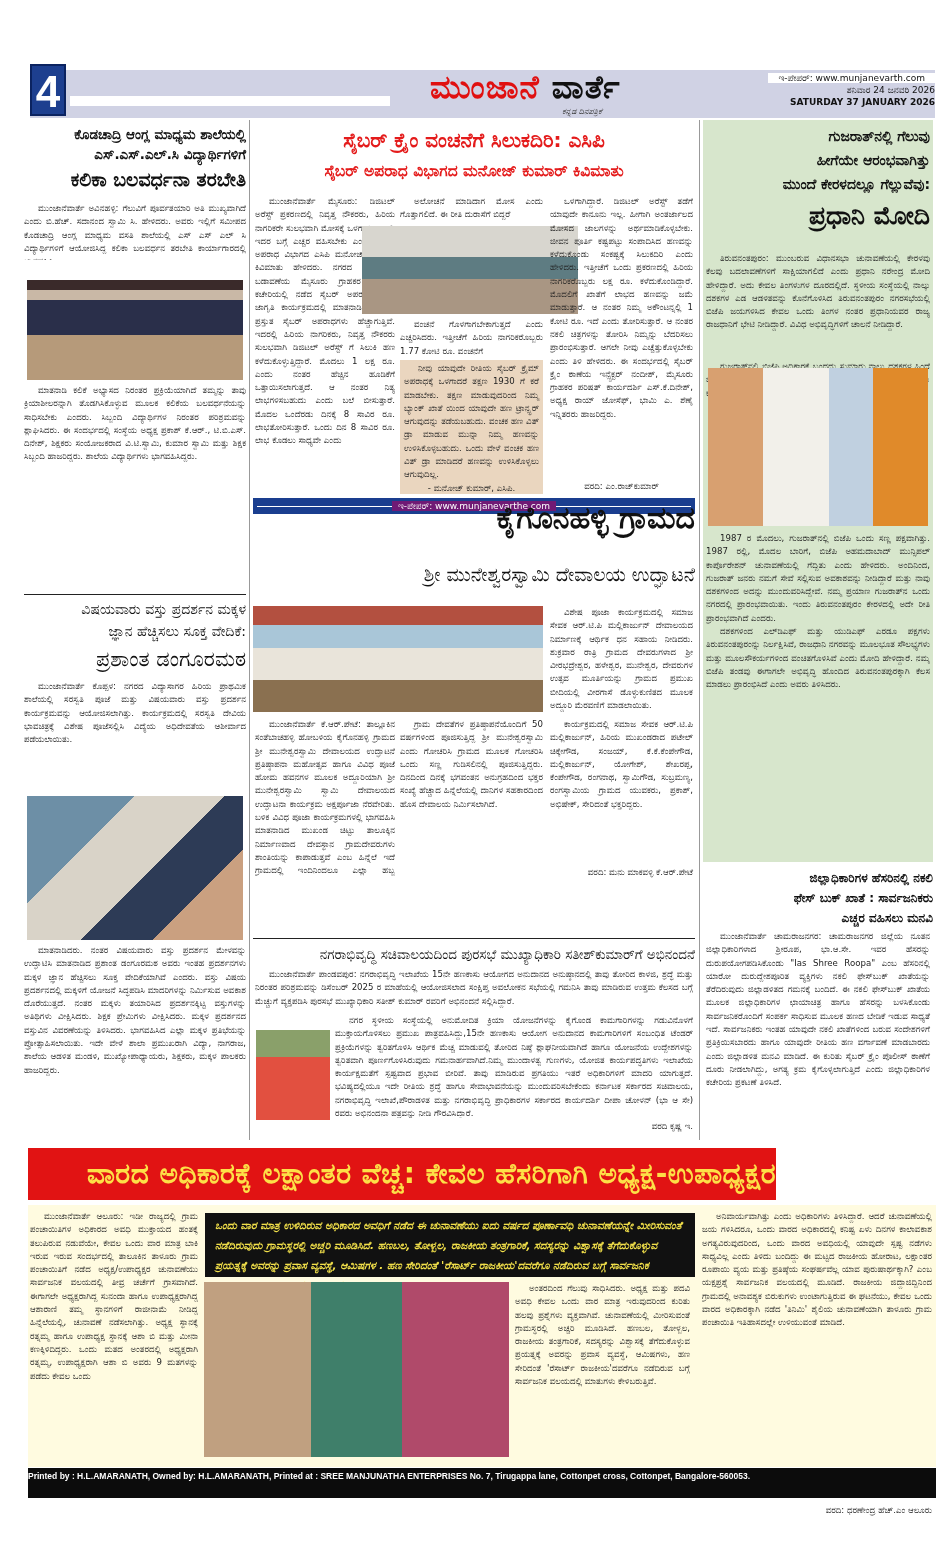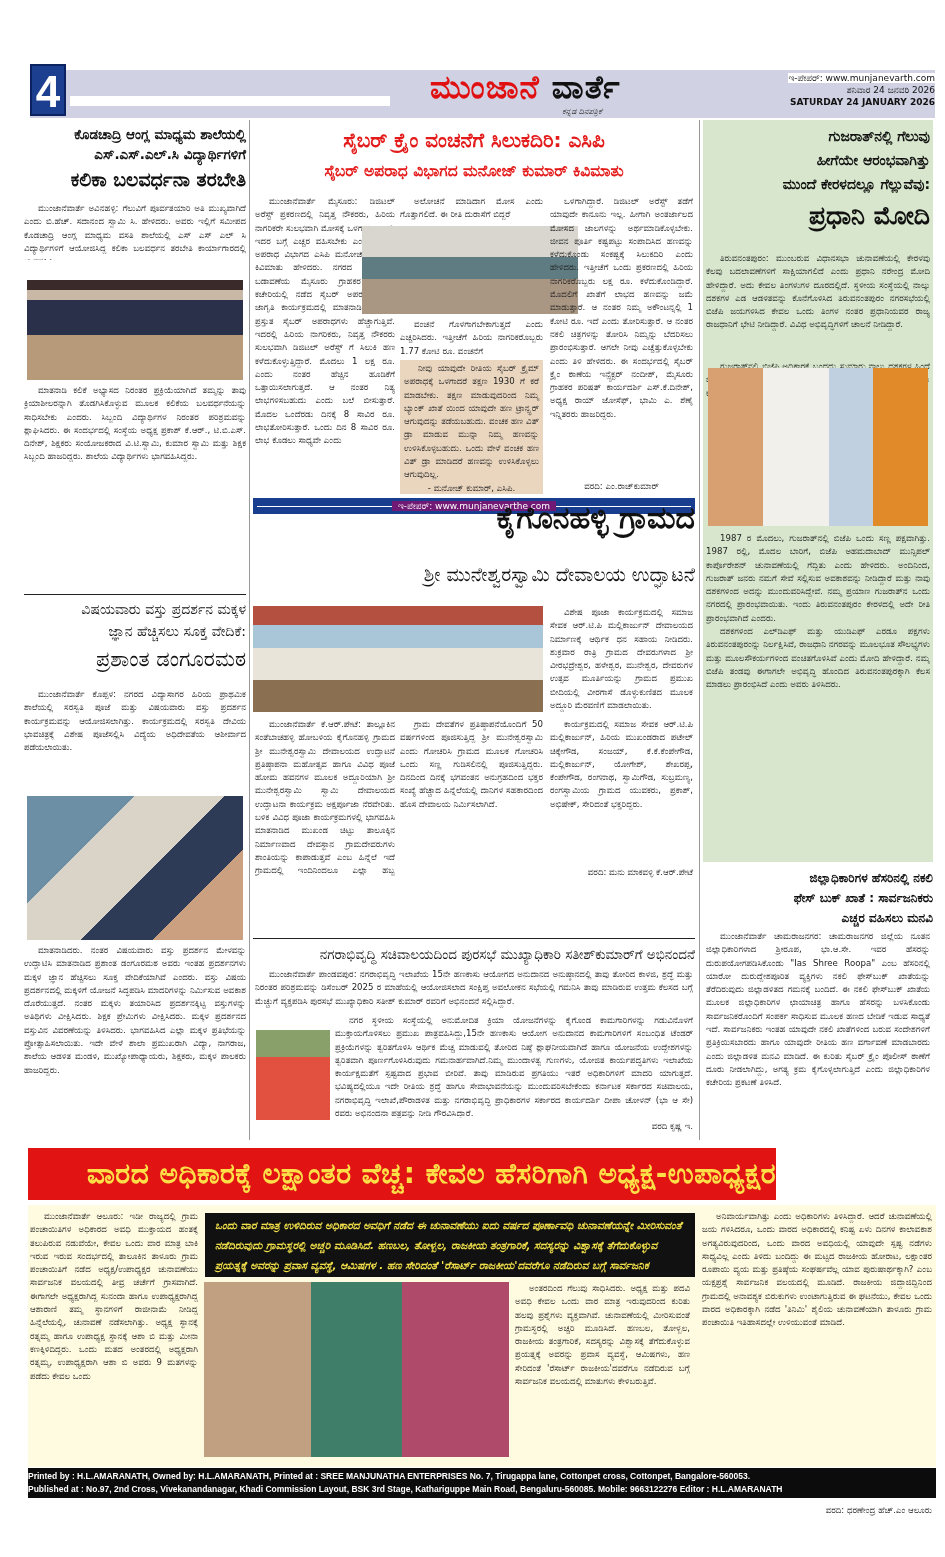--- a/index.html
+++ b/index.html
@@ -5,21 +5,21 @@
 *{box-sizing:border-box;margin:0;padding:0}
 body{width:945px;height:1557px;background:#fff;font-family:"DejaVu Sans",sans-serif;color:#111;position:relative;overflow:hidden}
 .abs{position:absolute}
 .hdr-band{left:30px;top:70px;width:905px;height:48px;background:#d0d2e4}
 .pgnum{left:30px;top:64px;width:36px;height:52px;background:#1d3f8f;color:#fff;font:bold 44px "Liberation Sans",sans-serif;text-align:center;line-height:52px;border:2px solid #0b2360}
 .hdr-white{left:70px;top:96px;width:320px;height:10px;background:#fff}
 .mast{left:430px;top:68px;font:bold 32px "DejaVu Sans",sans-serif;color:#e01010;letter-spacing:1px}
 .mast b{color:#111}
 .mast-sub{left:562px;top:107px;font-size:8px;font-style:italic;color:#333}
 .dateblk{left:680px;top:72px;width:255px;text-align:right;font-size:9px;line-height:12px}
-.dateblk .web{background:#fff;padding:0 0}
+.dateblk .web{background:#fff;padding:0 10px}
 .hr{background:#222}
 .vr{background:#999}
 .col-text{font-size:8.6px;line-height:13.3px;text-align:justify;color:#222}
 .col-text p{text-indent:14px}
 .h-black{text-align:right;font-weight:bold;color:#111}
 .photo{background:#8a7a6a;overflow:hidden;position:absolute}
 .red-head{color:#e41b1b;font-weight:bold;text-align:center}
 .green{background:#d7e6cc}
 .tan{background:#ead6bf}
 .yellowbox{background:#fffbe0}
@@ -35,21 +35,21 @@
 <body>
 
 <div class="abs hdr-band"></div>
 <div class="abs hdr-white"></div>
 <div class="abs pgnum">4</div>
 <div class="abs mast"><span>ಮುಂಜಾನೆ</span> <b>ವಾರ್ತೆ</b></div>
 <div class="abs mast-sub">ಕನ್ನಡ ದಿನಪತ್ರಿಕೆ</div>
 <div class="abs dateblk">
   <div><span class="web">ಇ-ಪೇಪರ್: www.munjanevarth.com</span></div>
   <div>ಶನಿವಾರ 24 ಜನವರಿ 2026</div>
-  <div style="font-weight:bold">SATURDAY 24 JANUARY 2026</div>
+  <div style="font-weight:bold">SATURDAY 37 JANUARY 2026</div>
 </div>
 
 <div class="abs vr" style="left:249px;top:120px;width:1px;height:1020px"></div>
 <div class="abs vr" style="left:699px;top:120px;width:1px;height:1020px"></div>
 
 <div class="abs" style="left:24px;top:124px;width:222px">
   <div class="h-black" style="font-size:13.5px;line-height:20px">ಕೊಡಚಾದ್ರಿ ಆಂಗ್ಲ ಮಾಧ್ಯಮ ಶಾಲೆಯಲ್ಲಿ</div>
   <div class="h-black" style="font-size:13.5px;line-height:20px">ಎಸ್.ಎಸ್.ಎಲ್.ಸಿ ವಿದ್ಯಾರ್ಥಿಗಳಿಗೆ</div>
   <div class="h-black" style="font-size:19px;line-height:30px">ಕಲಿಕಾ ಬಲವರ್ಧನಾ ತರಬೇತಿ</div>
   <div class="col-text" style="height:58px;overflow:hidden;margin-top:8px">
@@ -59,21 +59,21 @@
 <div class="photo" style="left:27px;top:280px;width:216px;height:100px;background:linear-gradient(180deg,#3a2a2a 0 10%,#c9b8a6 10% 20%,#2a2f4a 20% 55%,#b69a7a 55% 100%)"></div>
 <div class="abs col-text" style="left:24px;top:384px;width:222px;height:200px;overflow:hidden">
     <p>ಮಾತನಾಡಿ ಕಲಿಕೆ ಅಭ್ಯಾಸದ ನಿರಂತರ ಪ್ರಕ್ರಿಯೆಯಾಗಿದೆ ತಮ್ಮನ್ನು ತಾವು ಕ್ರಿಯಾಶೀಲರನ್ನಾಗಿ ತೊಡಗಿಸಿಕೊಳ್ಳುವ ಮೂಲಕ ಕಲಿಕೆಯ ಬಲವರ್ಧನೆಯನ್ನು ಸಾಧಿಸಬೇಕು ಎಂದರು. ಸಿಬ್ಬಂದಿ ವಿದ್ಯಾರ್ಥಿಗಳ ನಿರಂತರ ಪರಿಶ್ರಮವನ್ನು ಶ್ಲಾಘಿಸಿದರು. ಈ ಸಂದರ್ಭದಲ್ಲಿ ಸಂಸ್ಥೆಯ ಅಧ್ಯಕ್ಷ ಪ್ರಕಾಶ್ ಕೆ.ಆರ್., ಟಿ.ಬಿ.ಎಸ್. ದಿನೇಶ್, ಶಿಕ್ಷಕರು ಸಂಯೋಜಕರಾದ ವಿ.ಟಿ.ಸ್ವಾಮಿ, ಕುಮಾರ ಸ್ವಾಮಿ ಮತ್ತು ಶಿಕ್ಷಕ ಸಿಬ್ಬಂದಿ ಹಾಜರಿದ್ದರು. ಶಾಲೆಯ ವಿದ್ಯಾರ್ಥಿಗಳು ಭಾಗವಹಿಸಿದ್ದರು.</p>
   </div>
 <div class="abs hr" style="left:24px;top:594px;width:222px;height:1px"></div>
 
 <div class="abs" style="left:24px;top:598px;width:222px">
   <div class="h-black" style="font-size:14px;line-height:22px;font-weight:normal">ವಿಷಯವಾರು ವಸ್ತು ಪ್ರದರ್ಶನ ಮಕ್ಕಳ</div>
   <div class="h-black" style="font-size:14px;line-height:22px;font-weight:normal">ಜ್ಞಾನ ಹೆಚ್ಚಿಸಲು ಸೂಕ್ತ ವೇದಿಕೆ:</div>
   <div class="h-black" style="font-size:21px;line-height:34px;font-weight:normal">ಪ್ರಶಾಂತ ಡಂಗೂರಮಠ</div>
-  <div class="col-text" style="height:70px;overflow:hidden;margin-top:12px">
+  <div class="col-text" style="height:70px;overflow:hidden;margin-top:4px">
       <p>ಮುಂಜಾನೆವಾರ್ತೆ ಕೊಪ್ಪಳ: ನಗರದ ವಿದ್ಯಾಸಾಗರ ಹಿರಿಯ ಪ್ರಾಥಮಿಕ ಶಾಲೆಯಲ್ಲಿ ಸರಸ್ವತಿ ಪೂಜೆ ಮತ್ತು ವಿಷಯವಾರು ವಸ್ತು ಪ್ರದರ್ಶನ ಕಾರ್ಯಕ್ರಮವನ್ನು ಆಯೋಜಿಸಲಾಗಿತ್ತು. ಕಾರ್ಯಕ್ರಮದಲ್ಲಿ ಸರಸ್ವತಿ ದೇವಿಯ ಭಾವಚಿತ್ರಕ್ಕೆ ವಿಶೇಷ ಪೂಜೆಸಲ್ಲಿಸಿ ವಿದ್ಯೆಯ ಅಧಿದೇವತೆಯ ಆಶೀರ್ವಾದ ಪಡೆಯಲಾಯಿತು.</p>
     </div>
 </div>
 <div class="photo" style="left:27px;top:796px;width:216px;height:144px;background:linear-gradient(135deg,#6d8fa6 0 30%,#d9d3c8 30% 55%,#2d3b56 55% 75%,#caa080 75%)"></div>
 <div class="abs col-text" style="left:24px;top:944px;width:222px;height:190px;overflow:hidden">
     <p>ಮಾತನಾಡಿದರು. ನಂತರ ವಿಷಯವಾರು ವಸ್ತು ಪ್ರದರ್ಶನ ಮೇಳವನ್ನು ಉದ್ಘಾಟಿಸಿ ಮಾತನಾಡಿದ ಪ್ರಶಾಂತ ಡಂಗೂರಮಠ ಅವರು ಇಂತಹ ಪ್ರದರ್ಶನಗಳು ಮಕ್ಕಳ ಜ್ಞಾನ ಹೆಚ್ಚಿಸಲು ಸೂಕ್ತ ವೇದಿಕೆಯಾಗಿವೆ ಎಂದರು. ವಸ್ತು ವಿಷಯ ಪ್ರದರ್ಶನದಲ್ಲಿ ಮಕ್ಕಳಿಗೆ ಯೋಜನೆ ಸಿದ್ಧಪಡಿಸಿ ಮಾದರಿಗಳನ್ನು ನಿರ್ಮಿಸುವ ಅವಕಾಶ ದೊರೆಯುತ್ತದೆ. ನಂತರ ಮಕ್ಕಳು ತಯಾರಿಸಿದ ಪ್ರದರ್ಶನಕ್ಕಿಟ್ಟ ವಸ್ತುಗಳನ್ನು ಅತಿಥಿಗಳು ವೀಕ್ಷಿಸಿದರು. ಶಿಕ್ಷಕ ಪ್ರೇಮಿಗಳು ವೀಕ್ಷಿಸಿದರು. ಮಕ್ಕಳ ಪ್ರದರ್ಶನದ ವಸ್ತುವಿನ ವಿವರಣೆಯನ್ನು ತಿಳಿಸಿದರು. ಭಾಗವಹಿಸಿದ ಎಲ್ಲಾ ಮಕ್ಕಳ ಪ್ರತಿಭೆಯನ್ನು ಪ್ರೋತ್ಸಾಹಿಸಲಾಯಿತು. ಇದೇ ವೇಳೆ ಶಾಲಾ ಪ್ರಮುಖರಾಗಿ ವಿದ್ಯಾ, ನಾಗರಾಜ, ಶಾಲೆಯ ಆಡಳಿತ ಮಂಡಳಿ, ಮುಖ್ಯೋಪಾಧ್ಯಾಯರು, ಶಿಕ್ಷಕರು, ಮಕ್ಕಳ ಪಾಲಕರು ಹಾಜರಿದ್ದರು.</p>
   </div>
 
 <div class="abs red-head" style="left:253px;top:124px;width:442px;font-size:20px;line-height:32px">ಸೈಬರ್ ಕ್ರೈಂ ವಂಚನೆಗೆ ಸಿಲುಕದಿರಿ: ಎಸಿಪಿ</div>
 <div class="abs red-head" style="left:253px;top:158px;width:442px;font-size:15.5px;line-height:26px">ಸೈಬರ್ ಅಪರಾಧ ವಿಭಾಗದ ಮನೋಜ್ ಕುಮಾರ್ ಕಿವಿಮಾತು</div>
@@ -165,14 +165,13 @@
     <p>ಅಂತರದಿಂದ ಗೆಲುವು ಸಾಧಿಸಿದರು. ಅಧ್ಯಕ್ಷ ಮತ್ತು ಪದವಿ ಅವಧಿ ಕೇವಲ ಒಂದು ವಾರ ಮಾತ್ರ ಇರುವುದರಿಂದ ಕುರಿತು ಹಲವು ಪ್ರಶ್ನೆಗಳು ವ್ಯಕ್ತವಾಗಿವೆ. ಚುನಾವಣೆಯಲ್ಲಿ ಮೀರಿಸುವಂತೆ ಗ್ರಾಮಸ್ಥರಲ್ಲಿ ಅಚ್ಚರಿ ಮೂಡಿಸಿದೆ. ಹಣಬಲ, ತೋಳ್ಬಲ, ರಾಜಕೀಯ ತಂತ್ರಗಾರಿಕೆ, ಸದಸ್ಯರನ್ನು ವಿಶ್ವಾಸಕ್ಕೆ ತೆಗೆದುಕೊಳ್ಳುವ ಪ್ರಯತ್ನಕ್ಕೆ ಅವರನ್ನು ಪ್ರವಾಸ ವ್ಯವಸ್ಥೆ, ಆಮಿಷಗಳು, ಹಣ ಸೇರಿದಂತೆ 'ರೆಸಾರ್ಟ್ ರಾಜಕೀಯ'ದವರೆಗೂ ನಡೆದಿರುವ ಬಗ್ಗೆ ಸಾರ್ವಜನಿಕ ವಲಯದಲ್ಲಿ ಮಾತುಗಳು ಕೇಳಿಬರುತ್ತಿವೆ.</p>
   </div>
 
 <div class="abs col-text" style="left:702px;top:1210px;width:230px;height:236px;overflow:hidden">
     <p>ಅನಿವಾರ್ಯವಾಗಿತ್ತು ಎಂದು ಅಧಿಕಾರಿಗಳು ತಿಳಿಸಿದ್ದಾರೆ. ಆದರೆ ಚುನಾವಣೆಯಲ್ಲಿ ಜಯ ಗಳಿಸಿದರೂ, ಒಂದು ವಾರದ ಅಧಿಕಾರದಲ್ಲಿ ಕನಿಷ್ಟ ಏಳು ದಿನಗಳ ಕಾಲಾವಕಾಶ ಅಗತ್ಯವಿರುವುದರಿಂದ, ಒಂದು ವಾರದ ಅವಧಿಯಲ್ಲಿ ಯಾವುದೇ ಸ್ಪಷ್ಟ ನಡೆಗಳು ಸಾಧ್ಯವಿಲ್ಲ ಎಂದು ತಿಳಿದು ಬಂದಿದ್ದು ಈ ಮಟ್ಟದ ರಾಜಕೀಯ ಹೋರಾಟ, ಲಕ್ಷಾಂತರ ರೂಪಾಯಿ ವ್ಯಯ ಮತ್ತು ಪ್ರತಿಷ್ಠೆಯ ಸಂಘರ್ಷವೆಲ್ಲ ಯಾವ ಪುರುಷಾರ್ಥಕ್ಕಾಗಿ? ಎಂಬ ಯಕ್ಷಪ್ರಶ್ನೆ ಸಾರ್ವಜನಿಕ ವಲಯದಲ್ಲಿ ಮೂಡಿದೆ. ರಾಜಕೀಯ ಜಿದ್ದಾಜಿದ್ದಿನಿಂದ ಗ್ರಾಮದಲ್ಲಿ ಅನಾವಶ್ಯಕ ಬಿರುಕುಗಳು ಉಂಟಾಗುತ್ತಿರುವ ಈ ಘಟನೆಯು, ಕೇವಲ ಒಂದು ವಾರದ ಅಧಿಕಾರಕ್ಕಾಗಿ ನಡೆದ 'ತಿನಿಮಿ' ಶೈಲಿಯ ಚುನಾವಣೆಯಾಗಿ ತಾಳೂರು ಗ್ರಾಮ ಪಂಚಾಯಿತಿ ಇತಿಹಾಸದಲ್ಲೇ ಉಳಿಯುವಂತೆ ಮಾಡಿದೆ.</p>
   </div>
 <div class="abs col-text" style="left:702px;top:1504px;width:230px;text-align:right">ವರದಿ: ಧರಣೇಂದ್ರ ಹೆಚ್.ಎಂ ಆಲೂರು</div>
 
 <div class="abs footer">
   <div>Printed by : H.L.AMARANATH, Owned by: H.L.AMARANATH, Printed at : SREE MANJUNATHA ENTERPRISES No. 7, Tirugappa lane, Cottonpet cross, Cottonpet, Bangalore-560053.</div>
-  <div>Published at : No.97, 2nd Cross, Vivekanandanagar, Khadi Commission Layout, BSK 3rd Stage, Kathariguppe Main Road, Bengaluru-560085. Mobile: 9663122276 Editor : H.L.AMARANATH</div>
 </div>
 
 </body></html>

